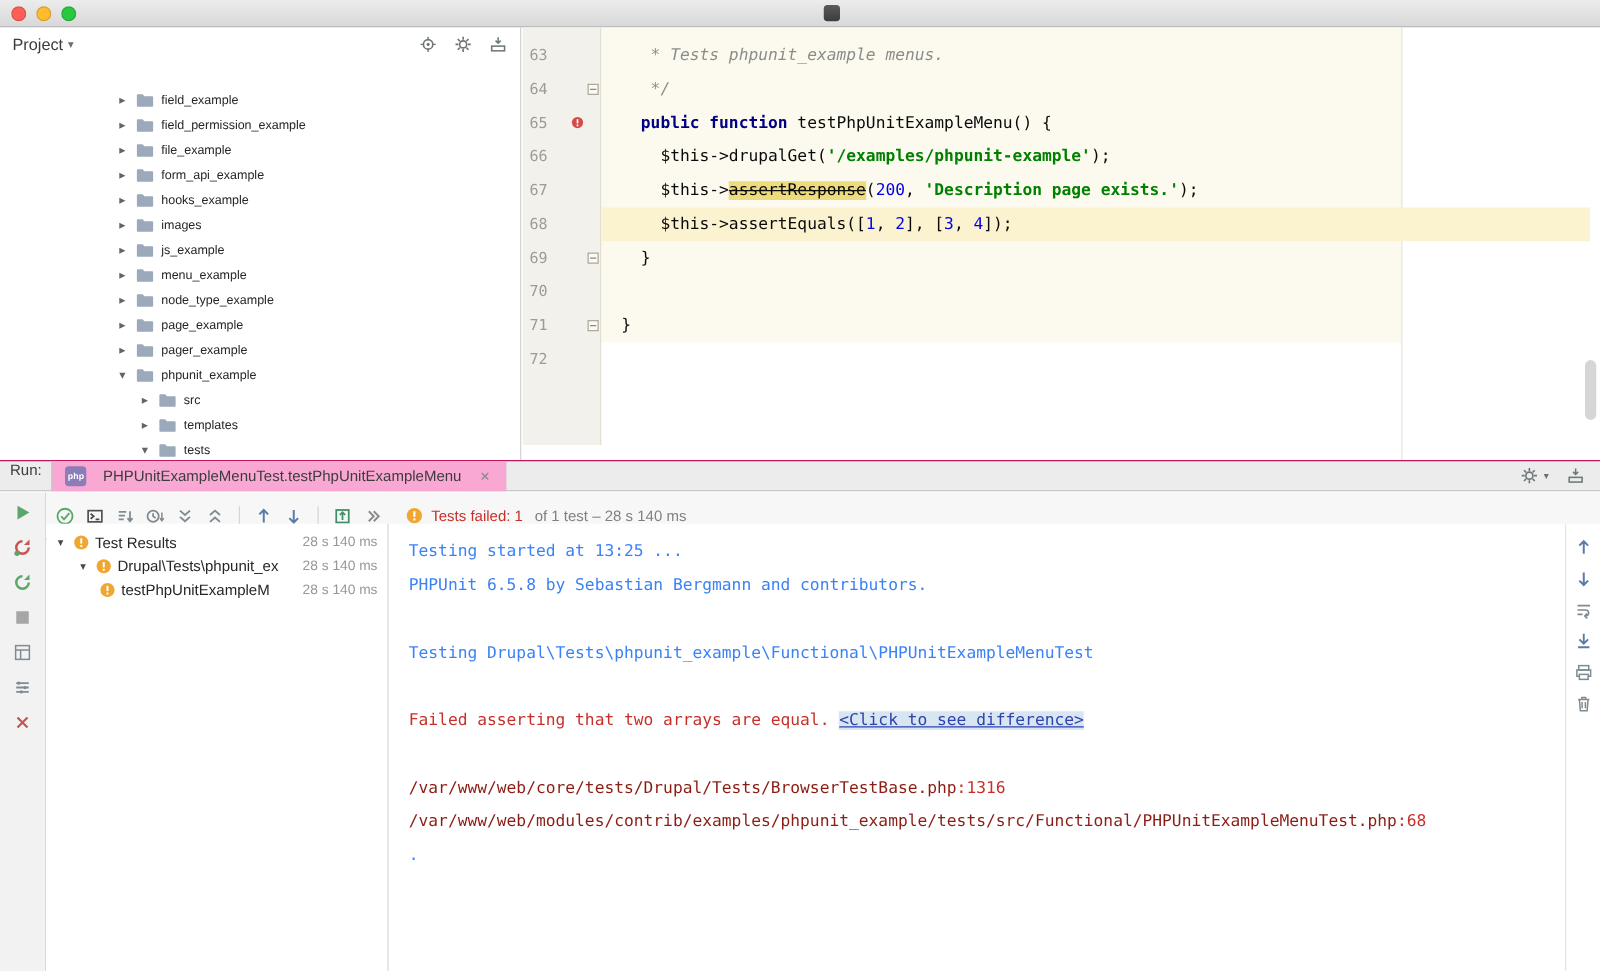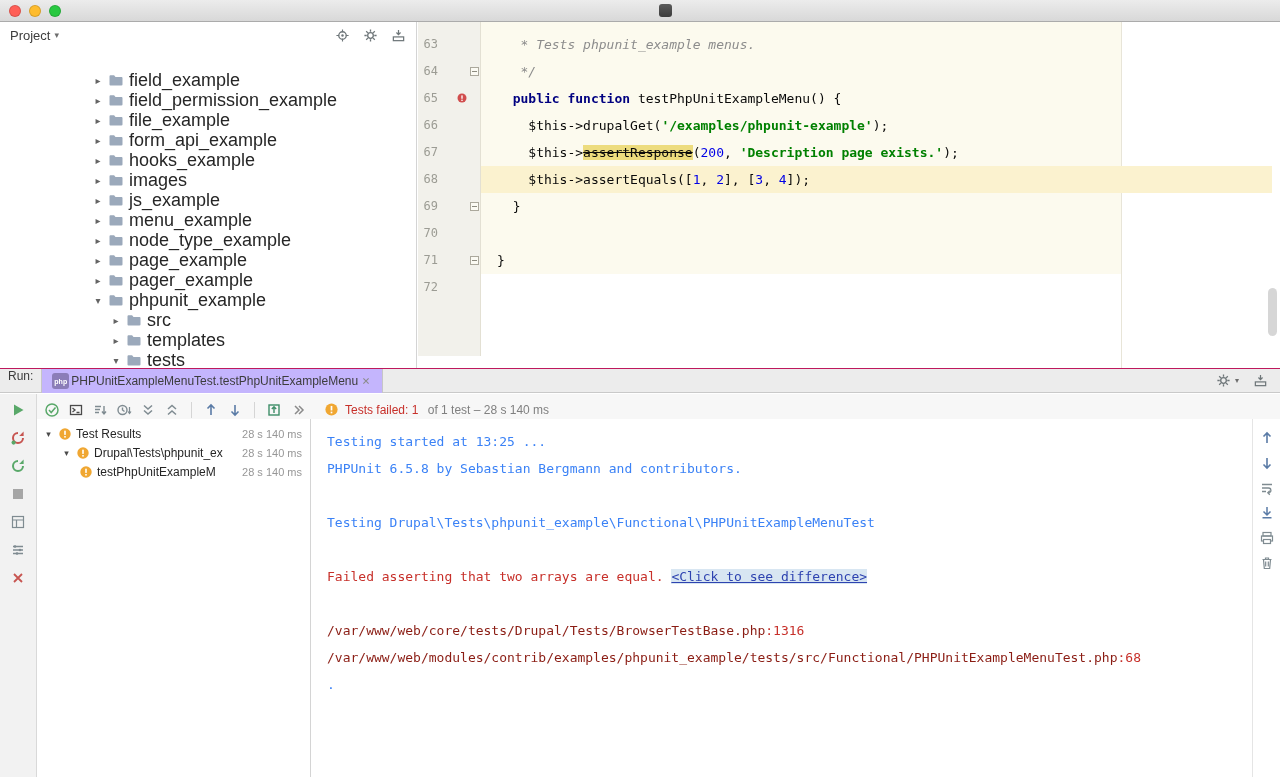--- a/index.html
+++ b/index.html
@@ -19,21 +19,21 @@
 
   
   .project{position:absolute;top:22px;left:0;width:417px;bottom:409px;background:#fff;border-right:1px solid #D4D4D4;overflow:hidden}
   .phead{height:26px;display:flex;align-items:center;padding:0 10px;gap:4px}
   .phead .ptitle{font-size:13px;color:#3C3C3C}
   .phead .caret{font-size:9px;color:#6E6E6E}
   .phead-icons{margin-left:auto;display:flex;gap:13px;align-items:center}
   #project-tree{position:absolute;top:48px;left:0;right:0;bottom:0;overflow:hidden}
   .ptrow{height:20px;display:flex;align-items:center;gap:5px;white-space:nowrap;cursor:default}
   .ptrow .arrow{width:10px;font-size:10px;color:#646464;text-align:center;flex:0 0 auto}
-  .plabel{font-size:18px;color:#262626}
+  .plabel{font-size:10px;color:#262626}
 
   
   .editor{position:absolute;top:22px;left:418px;right:0;bottom:409px;background:#fff;overflow:hidden;font-family:"DejaVu Sans Mono",monospace}
   .gutter{position:absolute;left:0;top:0;width:63px;bottom:12px;background:#F2F1EB;border-right:1px solid #E3E0D3}
   .code-bg{position:absolute;left:63px;top:0;width:640px;height:252px;background:#FCFAEE}
   .margin-guide{position:absolute;left:703px;top:0;bottom:0;width:1px;background:#E8E5D8}
   .lnum{position:absolute;left:0;width:20px;height:27px;line-height:27px;text-align:right;font-size:12px;color:#9C9C94}
   .gfail{position:absolute;left:38px}
   .fold{position:absolute;left:52px;width:9px;height:9px;border:1px solid #ABA89C;background:#FBFAF3}
   .fold::after{content:"";position:absolute;left:1px;right:1px;top:3px;height:1px;background:#8D8B80}
@@ -43,27 +43,27 @@
   .kw{color:#000080;font-weight:bold}
   .str{color:#008000;font-weight:bold}
   .num{color:#0000E6}
   .pln{color:#0A0A0A}
   .depr{color:#0A0A0A;text-decoration:line-through;background:#EDDC7E}
   .ed-thumb{position:absolute;right:3px;top:266px;width:9px;height:48px;background:rgba(0,0,0,.16);border-radius:5px}
 
   
   .run-tabbar{position:absolute;top:368px;left:0;right:0;height:25px;background:#ECECEC;border-top:1px solid #be185d;border-bottom:1px solid #C9C9C9;display:flex;}
   .run-label{padding:0 8px 0 8px;font-size:12px;color:#3C3C3C}
-  .run-tab{height:24px;display:flex;align-items:center;gap:2px;padding:0 10px;background:#c4b5fd;border-left:1px solid #C6C6C6;border-right:1px solid #C6C6C6;cursor:default}
+  .run-tab{height:24px;display:flex;align-items:center;gap:13px;padding:0 10px;background:#f9a8d4;border-left:1px solid #C6C6C6;border-right:1px solid #C6C6C6;cursor:default}
   .php-ic{width:17px;height:16px;border-radius:3px;background:#8B7DB8;color:#fff;font-size:7px;font-weight:bold;display:flex;align-items:center;justify-content:center;letter-spacing:.2px}
   .run-tab .ttitle{font-size:12px;color:#3C3C3C;white-space:nowrap}
   .tabbar-right{margin-left:auto;display:flex;align-items:center;gap:14px;padding-right:12px}
   .gear-caret{font-size:8px;color:#6E6E6E;margin-left:-10px}
 
-  .run-toolbar{position:absolute;top:394px;left:37px;right:0;height:38px;background:#F7F7F7;border-bottom:7px solid #0369a1;display:flex;align-items:center;gap:8px;padding-left:7px}
+  .run-toolbar{position:absolute;top:394px;left:37px;right:0;height:38px;background:#F7F7F7;border-bottom:1px solid #0369a1;display:flex;align-items:center;gap:8px;padding-left:7px}
   .sep{width:1px;height:16px;background:#D5D5D5;margin:0 3px}
   .status{display:flex;align-items:center;gap:6px;margin-left:10px}
   .st-failed{font-size:12px;color:#C7302A}
   .st-rest{font-size:12px;color:#808080;white-space:pre}
 
   .run-left{position:absolute;left:0;top:394px;bottom:0;width:37px;background:#F2F2F2;border-right:1px solid #D9D9D9;display:flex;flex-direction:column;align-items:center;padding-top:8px;gap:12px}
 
   .test-tree{position:absolute;left:37px;top:419px;width:274px;bottom:0;background:#fff;border-right:1px solid #D4D4D4;padding-top:5px;overflow:hidden}
   .ttrow{height:19px;display:flex;align-items:center;gap:4px;padding-right:8px;white-space:nowrap;cursor:default}
   .ttrow .arrow{width:11px;font-size:9px;color:#4A4A4A;text-align:center;flex:0 0 auto}

